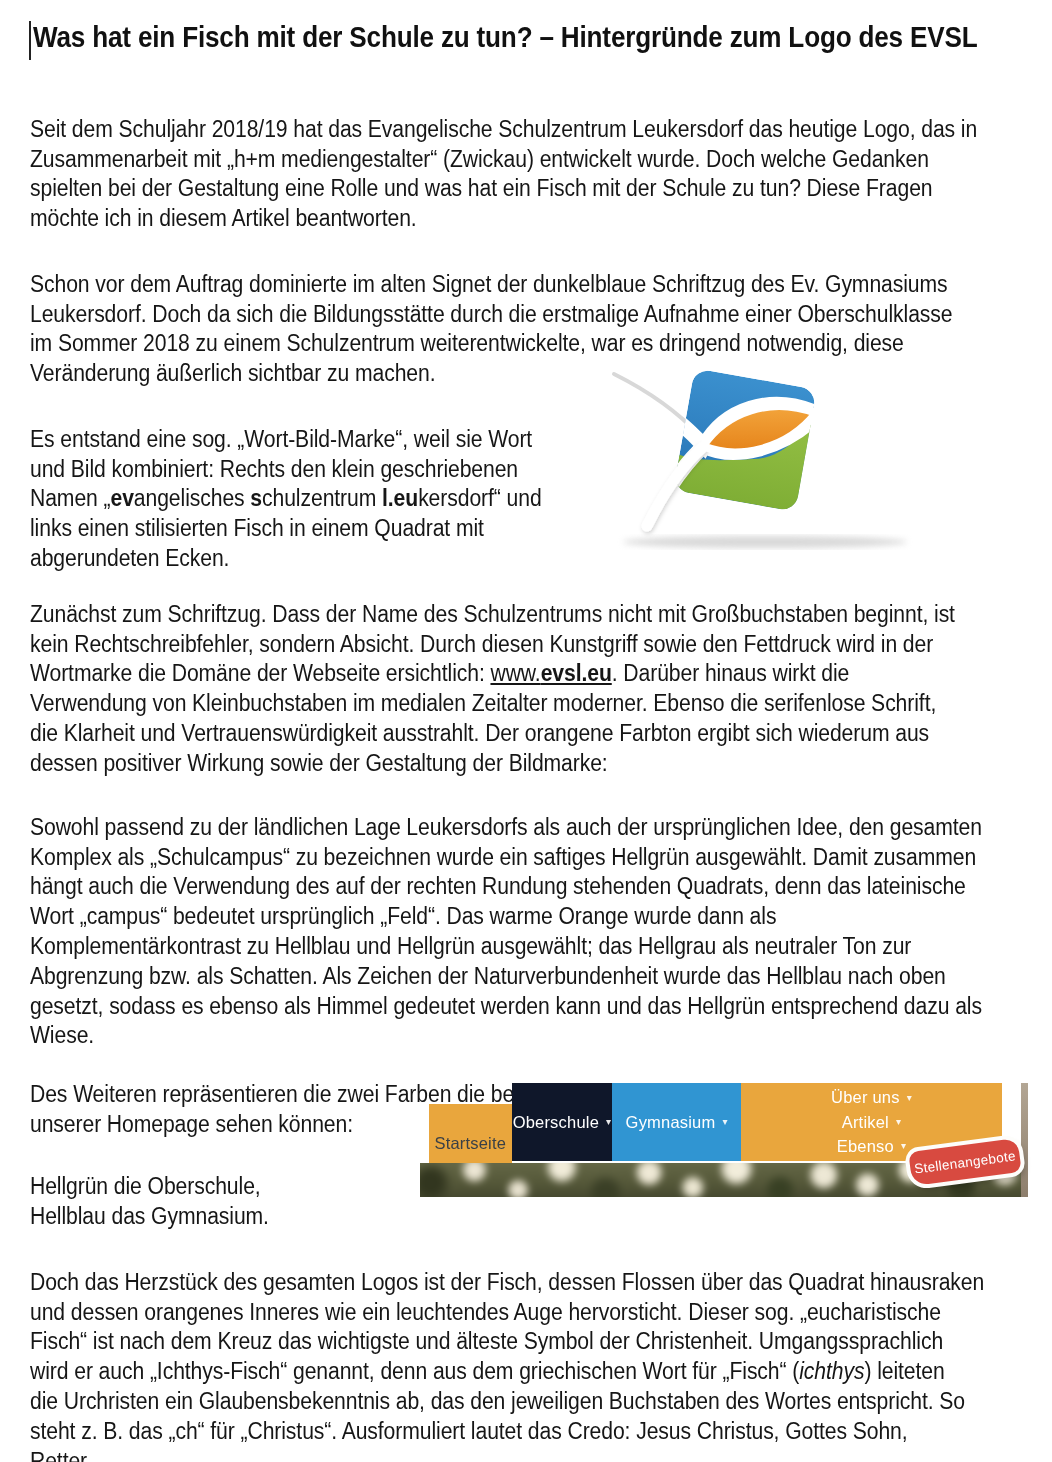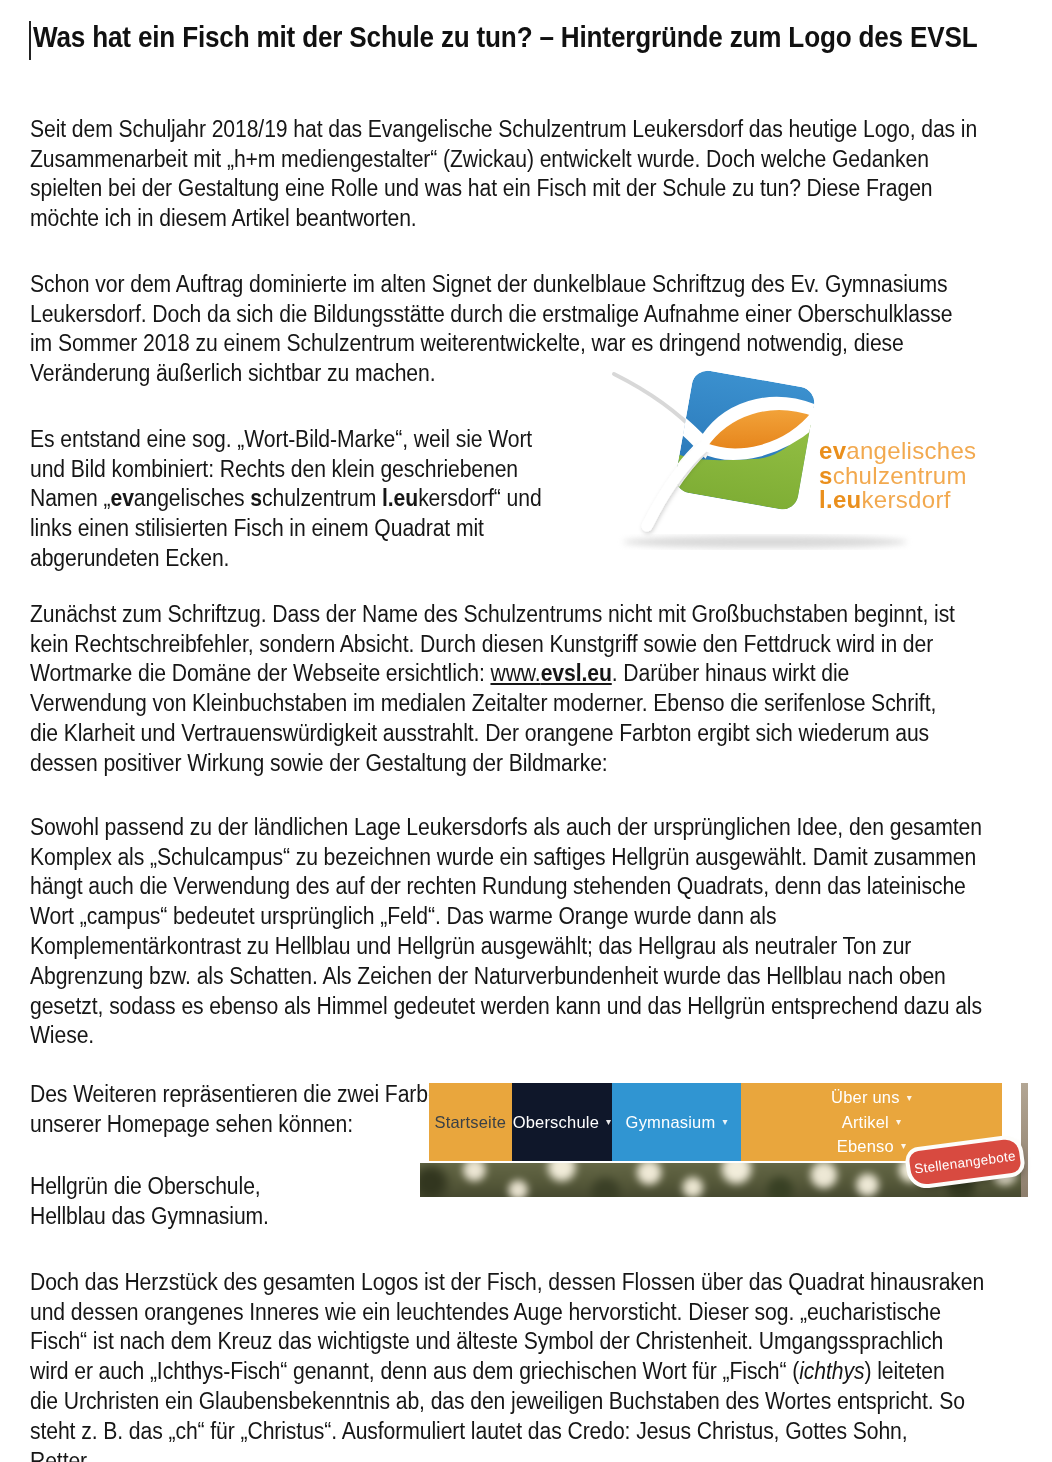--- a/index.html
+++ b/index.html
@@ -22,21 +22,21 @@
   .logo-svg{position:absolute;left:600px;top:352px;width:452px;height:205px;}
   .logo-text{position:absolute;left:819px;top:439px;font-size:24px;line-height:24.6px;
              letter-spacing:0.3px;color:#F2A94F;}
   .logo-text .ln{display:block;}
   .logo-text b{color:#EA8F1C;font-weight:bold;}
 
   
   .webshot{position:absolute;left:420px;top:1083px;width:612px;height:114px;}
   .nav{position:absolute;left:9px;top:0;width:573px;height:78px;display:flex;}
   .seg{height:78px;display:flex;align-items:center;justify-content:center;}
-  .seg1{width:86px;background:#E9A63D;}
+  .seg1{width:86px;background:#E9A63D;margin-top:21px;}
   .seg2{width:105px;background:#0f172a;}
   .seg3{width:134px;background:#3095D2;}
   .seg4{width:272px;background:#E9A63D;justify-content:space-evenly;flex-direction:column;}
   .navlabel{font-size:16.5px;color:#ffffff;letter-spacing:0.2px;white-space:nowrap;display:flex;align-items:center;}
   .navlabel.dark{color:#3A4046;}
   .caret{font-size:10px;margin-left:7px;opacity:0.9;line-height:1;}
   .photo{position:absolute;left:0;top:80px;width:608px;height:34px;overflow:hidden;background:#585b3f;}
   .photo::before{content:"";position:absolute;inset:-8px;filter:blur(3px);
     background-image:
       radial-gradient(circle at 3% 55%, #32361f 0 10px, transparent 22px),
@@ -123,25 +123,20 @@
         <rect x="-62" y="-62" width="124" height="124" rx="16" fill="url(#blueg)"></rect>
         <path d="M -62 26 C -40 30, -10 22, 17 16 C 42 8, 56 -14, 66 -44 L 62 62 L -62 62 Z" fill="url(#greeng)"></path>
       </g>
       <path d="M 46 176 C 66 138, 84 112, 104 94 C 132 108, 180 100, 219 62" stroke="#ffffff" stroke-width="15" fill="none" stroke-linecap="round"></path>
       <path d="M 10 24 C 52 46, 80 68, 104 94 C 124 58, 170 40, 219 62" stroke="#ffffff" stroke-width="15" fill="none" stroke-linecap="round"></path>
     </g>
     <path d="M 47 174 C 64 140, 82 114, 102 96" stroke="#ffffff" stroke-width="11" fill="none" stroke-linecap="round" filter="url(#ds)"></path>
     <path d="M 103 94 C 126 60, 170 44, 216 61 C 186 99, 136 108, 103 94 Z" fill="url(#orangeg)" stroke="#ffffff" stroke-width="8" stroke-linejoin="round"></path>
   </svg>
 
-  <div class="logo-text">
-    <span class="ln"><b>ev</b><span>angelisches</span></span>
-    <span class="ln"><b>s</b><span>chulzentrum</span></span>
-    <span class="ln"><b>l.eu</b><span>kersdorf</span></span>
-  </div>
 
   <p class="txt" style="left:30px;top:570px;">
     <span>Zunächst zum Schriftzug. Dass der Name des Schulzentrums nicht mit Großbuchstaben beginnt, ist
 kein Rechtschreibfehler, sondern Absicht. Durch diesen Kunstgriff sowie den Fettdruck wird in der
 Wortmarke die Domäne der Webseite ersichtlich: </span><a class="link"><span>www.</span><b>evsl.eu</b></a><span>. Darüber hinaus wirkt die
 Verwendung von Kleinbuchstaben im medialen Zeitalter moderner. Ebenso die serifenlose Schrift,
 die Klarheit und Vertrauenswürdigkeit ausstrahlt. Der orangene Farbton ergibt sich wiederum aus
 dessen positiver Wirkung sowie der Gestaltung der Bildmarke:</span>
   </p>
 

